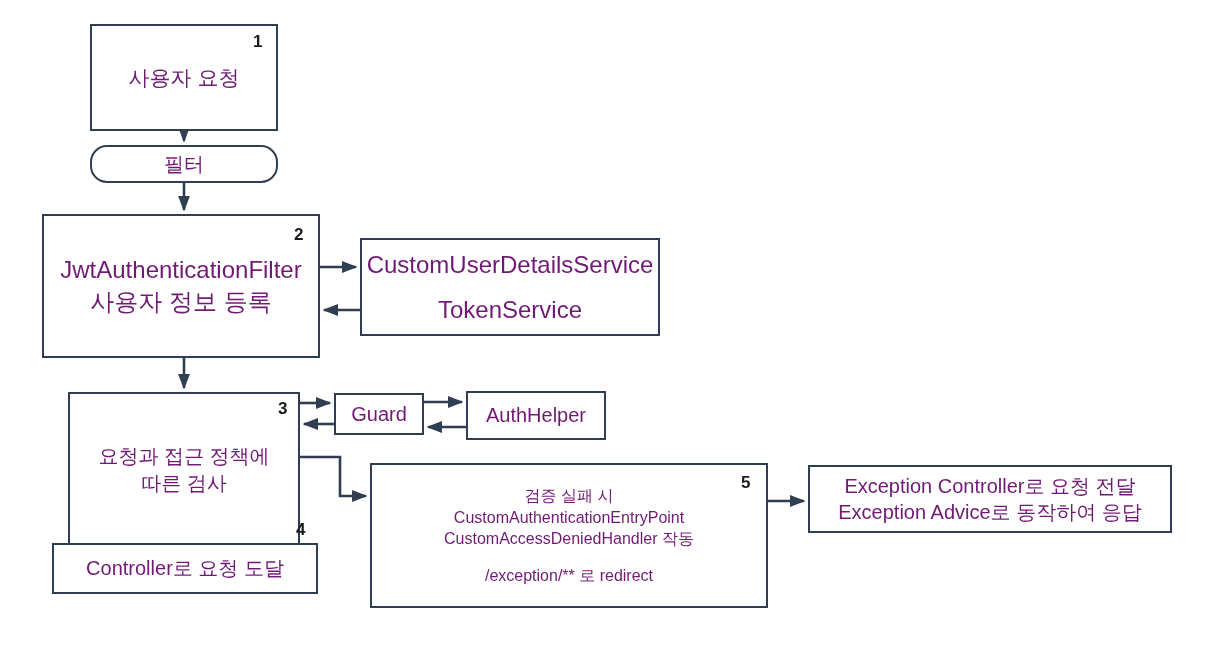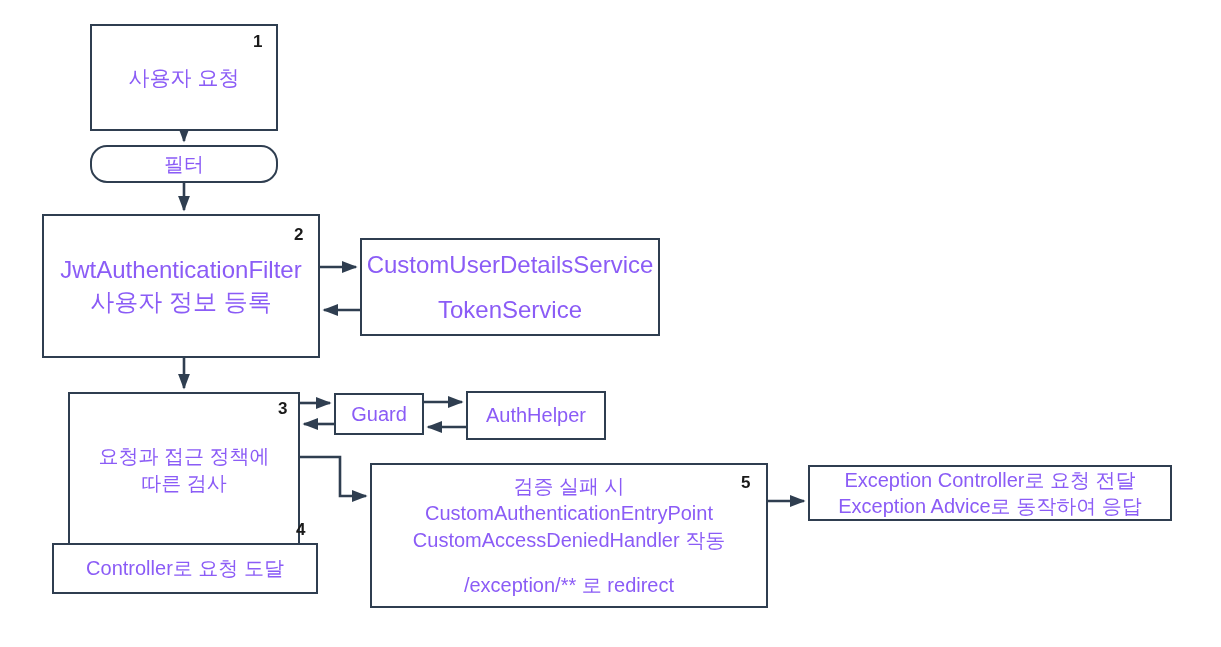--- a/index.html
+++ b/index.html
@@ -20,21 +20,21 @@
   }
   .node {
     position: absolute;
     box-sizing: border-box;
     border: 2px solid #2f3e50;
     background: #ffffff;
     display: flex;
     flex-direction: column;
     align-items: center;
     justify-content: center;
-    color: #8b5cf6;
+    color: #701a75;
     line-height: 1.32;
     text-align: center;
     z-index: 3;
   }
   .node .line {
     display: block;
     white-space: nowrap;
   }
   .node .spacer {
     display: block;
@@ -59,22 +59,22 @@
   }
   
   #node-user-request   { left: 90px;  top: 24px;  width: 188px; height: 107px; font-size: 21px; }
   #node-filter         { left: 90px;  top: 145px; width: 188px; height: 38px;  font-size: 20px; border-radius: 17px; }
   #node-jwt-filter     { left: 42px;  top: 214px; width: 278px; height: 144px; font-size: 24px; }
   #node-user-details   { left: 360px; top: 238px; width: 300px; height: 98px;  font-size: 24px; }
   #node-policy-check   { left: 68px;  top: 392px; width: 232px; height: 155px; font-size: 20px; }
   #node-guard          { left: 334px; top: 393px; width: 90px;  height: 42px;  font-size: 20px; }
   #node-auth-helper    { left: 466px; top: 391px; width: 140px; height: 49px;  font-size: 20px; }
   #node-controller     { left: 52px;  top: 543px; width: 266px; height: 51px;  font-size: 20px; }
-  #node-exception-flow { left: 370px; top: 463px; width: 398px; height: 145px; font-size: 20px; }
-  #node-exception-ctrl { left: 808px; top: 465px; width: 364px; height: 56px;  font-size: 20px; }
+  #node-exception-flow { left: 370px; top: 463px; width: 398px; height: 145px; font-size: 16px; }
+  #node-exception-ctrl { left: 808px; top: 465px; width: 364px; height: 68px;  font-size: 20px; }
   #node-user-details .spacer { height: 0.55em; }
   #node-exception-flow .line.first { padding-bottom: 1px; }
 
   
   #badge-1 { left: 253px; top: 33px; }
   #badge-2 { left: 294px; top: 226px; }
   #badge-3 { left: 278px; top: 400px; }
   #badge-4 { left: 296px; top: 521px; }
   #badge-5 { left: 741px; top: 474px; }
 </style>

